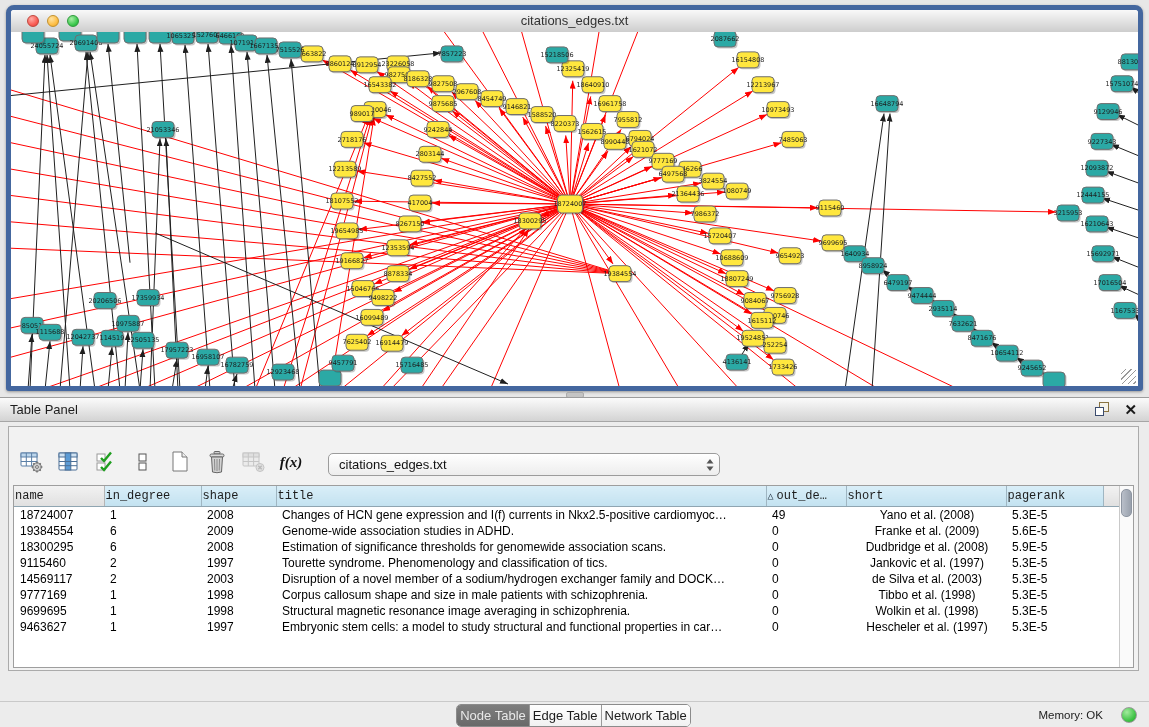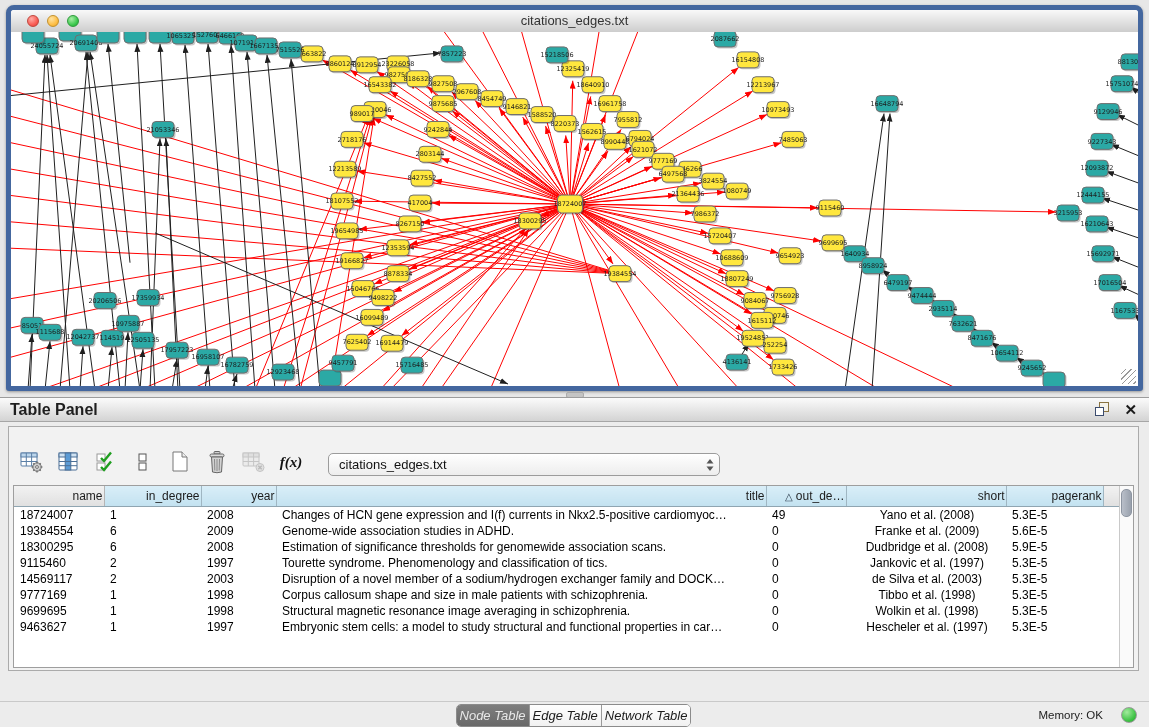--- a/index.html
+++ b/index.html
@@ -27,21 +27,21 @@
   .canvas{position:absolute;left:0;right:0;top:22px;bottom:0;background:#fff;}
   .canvas svg{display:block;width:100%;height:100%;}
   .resize-grip{position:absolute;right:2px;bottom:2px;width:15px;height:15px;
     background:repeating-linear-gradient(135deg,transparent 0 3px,#9a9a9a 3px 4px);}
   .split-handle{position:absolute;left:566px;top:392px;width:16px;height:4px;border-radius:2px;
     background:#c4c4c4;border:1px solid #ababab;}
   
   .table-panel{position:absolute;left:0;top:397px;width:1149px;height:330px;background:#ececec;}
   .panel-header{position:relative;height:23px;background:linear-gradient(#fbfbfb,#d3d3d3);
     border-top:1px solid #9c9c9c;border-bottom:1px solid #a6a6a6;}
-  .panel-header .ph-title{position:absolute;left:10px;line-height:23px;font-size:16px;color:#1e1e1e;font-weight:bold;}
+  .panel-header .ph-title{position:absolute;left:10px;line-height:23px;font-size:13px;color:#1e1e1e;}
   .float-btn{position:absolute;right:40px;top:4px;width:14px;height:14px;cursor:default;}
   .float-btn .sq1{position:absolute;right:0;top:0;width:8px;height:8px;border:1px solid #8a7340;background:#f4f2ea;}
   .float-btn .sq2{position:absolute;left:0;bottom:0;width:7px;height:7px;border:1px solid #3c4c6e;background:#fff;}
   .close-btn{position:absolute;right:12px;top:1px;font-size:15px;font-weight:bold;color:#1a1a1a;line-height:22px;}
   .content-box{position:absolute;left:8px;top:29px;width:1131px;height:245px;box-sizing:border-box;
     border:1px solid #ababab;background:#f2f2f2;}
   
   .toolbar{position:absolute;left:0;top:0;right:1px;height:56px;display:flex;align-items:flex-end;
     padding:0 0 7px 9px;box-sizing:border-box;gap:9px;}
   .tb-btn{width:28px;height:28px;display:flex;align-items:center;justify-content:center;background:transparent;border:0;padding:0;}
@@ -49,37 +49,37 @@
   .fx{font-family:"Liberation Serif",serif;font-style:italic;font-weight:bold;font-size:15px;color:#111;}
   .combo{margin-left:14px;width:392px;height:23px;box-sizing:border-box;border:1px solid #9c9c9c;border-radius:5px;
     background:linear-gradient(#ffffff,#ededed);display:flex;align-items:center;padding:0 4px 0 10px;
     box-shadow:inset 0 1px 0 #fff;}
   .combo .combo-label{flex:1;font-size:13px;color:#111;}
   
   .table-wrap{position:absolute;left:4px;right:4px;top:58px;bottom:2px;background:#fff;
     border:1px solid #9e9e9e;box-sizing:border-box;overflow:hidden;}
   table.grid{border-collapse:collapse;table-layout:fixed;width:1108px;font-size:12px;}
   table.grid th{
-    height:20px;box-sizing:border-box;font-weight:normal;text-align:right;
+    height:20px;box-sizing:border-box;font-weight:normal;text-align:left;
     background:linear-gradient(#d9eef8,#c3e2f0);border-right:1px solid #9fb6c2;border-bottom:1px solid #8fa5b1;
-    color:#1c1c1c;overflow:hidden;white-space:nowrap;}
+    color:#1c1c1c;overflow:hidden;white-space:nowrap;font-family:Liberation Mono, monospace;}
   table.grid th.gray{background:linear-gradient(#f2f2f2,#e0e0e0);border-right:1px solid #b5b5b5;}
   table.grid td{height:16px;line-height:16px;padding:0 4px 0 6px;white-space:nowrap;overflow:hidden;
     color:#000;}
   td.center{text-align:center;}
   .sort-glyph{font-size:10px;color:#2e3e4e;margin-right:3px;}
   .vscroll{position:absolute;top:0;right:0;bottom:0;width:13px;background:#fafafa;border-left:1px solid #c9c9c9;}
   .vthumb{position:absolute;left:1px;top:3px;width:9px;height:26px;border-radius:5px;
     background:linear-gradient(90deg,#b9bfc9,#99a1ad);border:1px solid #8d95a1;}
   
   .tabs{position:absolute;left:0;right:0;top:277px;display:flex;justify-content:center;}
   .seg{display:inline-flex;border:1px solid #8b8b8b;border-radius:5px;overflow:hidden;
     background:#fdfdfd;box-shadow:0 1px 0 rgba(255,255,255,.7);}
   .seg .tab{padding:2px 3px;font-size:13px;line-height:17px;color:#1c1c1c;background:linear-gradient(#fefefe,#f1f1f1);
-    border-left:1px solid #9a9a9a;font-style:italic;}
+    border-left:1px solid #9a9a9a;}
   .seg .tab:first-child{border-left:0;}
   .seg .tab.selected{background:linear-gradient(#7e7e7e,#696969);color:#e8e8e8;}
   
   .statusbar{position:absolute;left:0;bottom:0;width:100%;height:26px;border-top:1px solid #c9c9c9;
     display:flex;justify-content:flex-end;align-items:center;padding-right:12px;box-sizing:border-box;gap:18px;}
   .statusbar .mem{font-size:11.5px;color:#222;}
   .mem-dot{width:14px;height:14px;border-radius:50%;
     background:radial-gradient(circle at 35% 30%,#a2eb9d,#3dc244 65%,#2da134);border:1px solid #9a9a9a;}
 </style>
 </head>
@@ -981,21 +981,21 @@
             <col style="width:490px">
           <col style="width:80px">
             <col style="width:160px">
             <col style="width:97px">
             <col>
         </colgroup>
         <thead>
             <tr id="grid-head">
               <th class="gray">name</th>
               <th>in_degree</th>
-              <th>year</th>
+              <th>shape</th>
               <th>title</th>
               <th><span class="sort-glyph">△</span>out_de…</th>
               <th>short</th>
               <th>pagerank</th>
               <th class="gray"></th>
             </tr>
           </thead>
         <tbody id="grid-body">
             <tr>
               <td>18724007</td>

